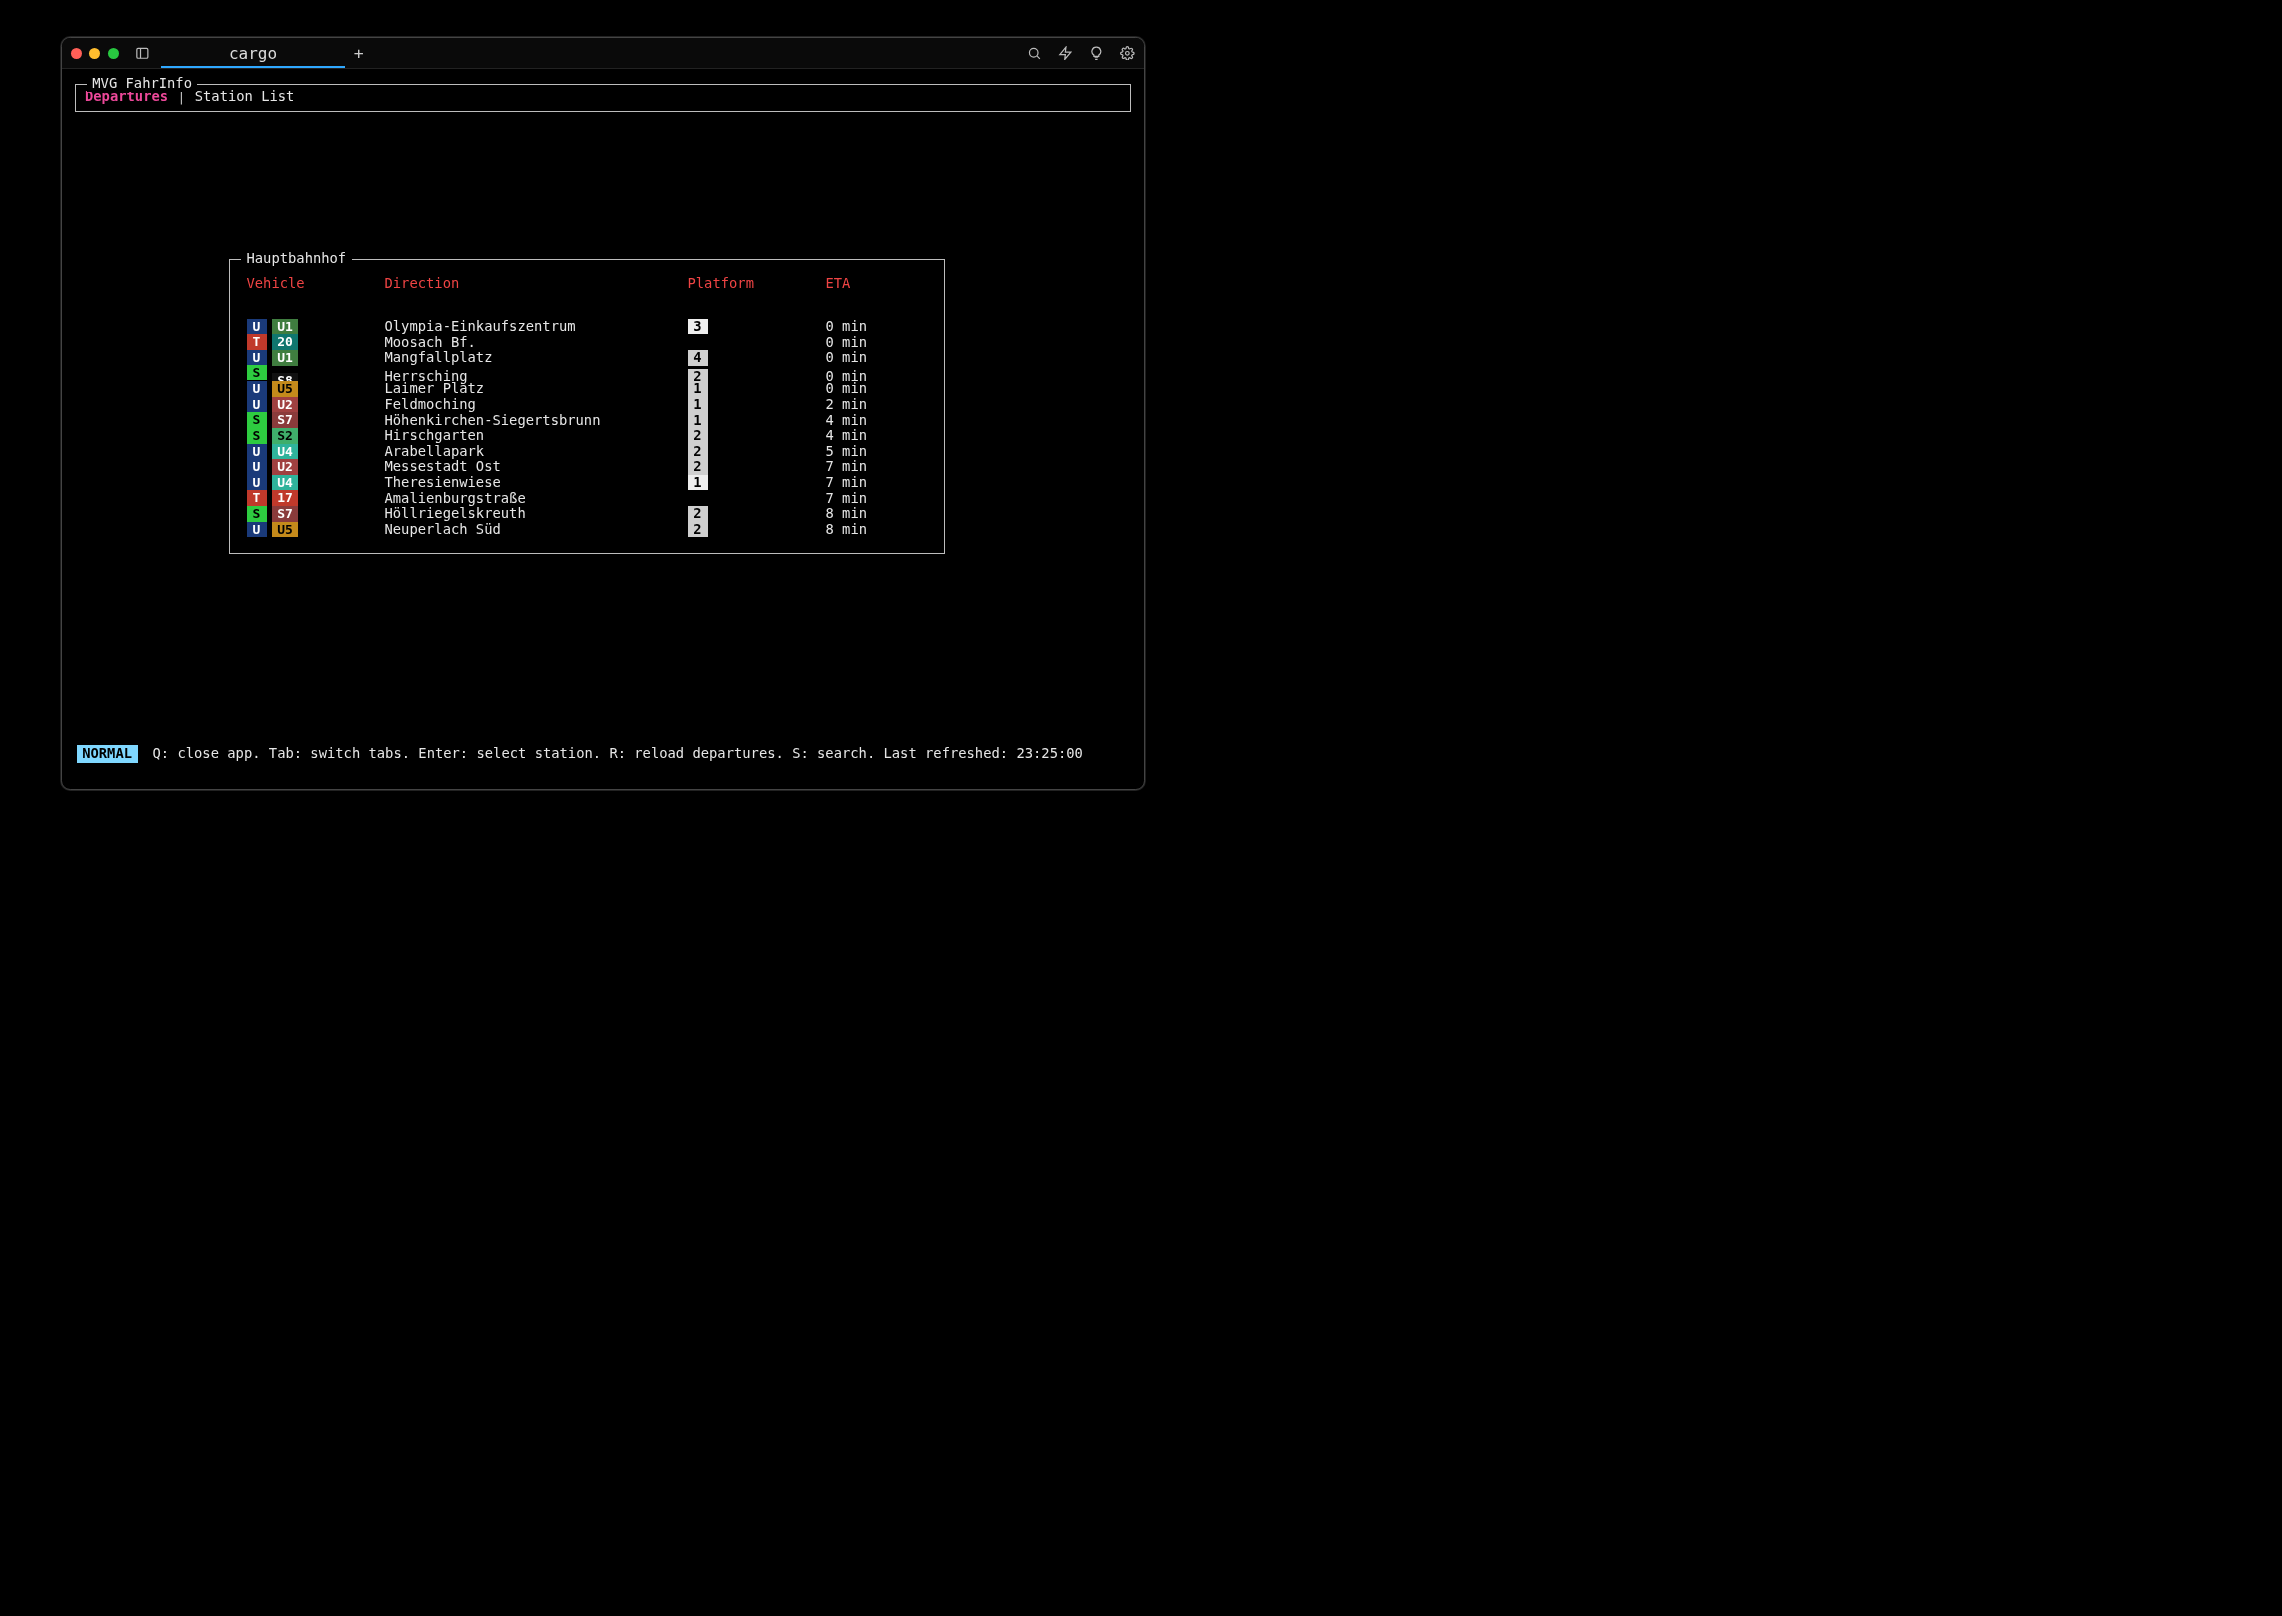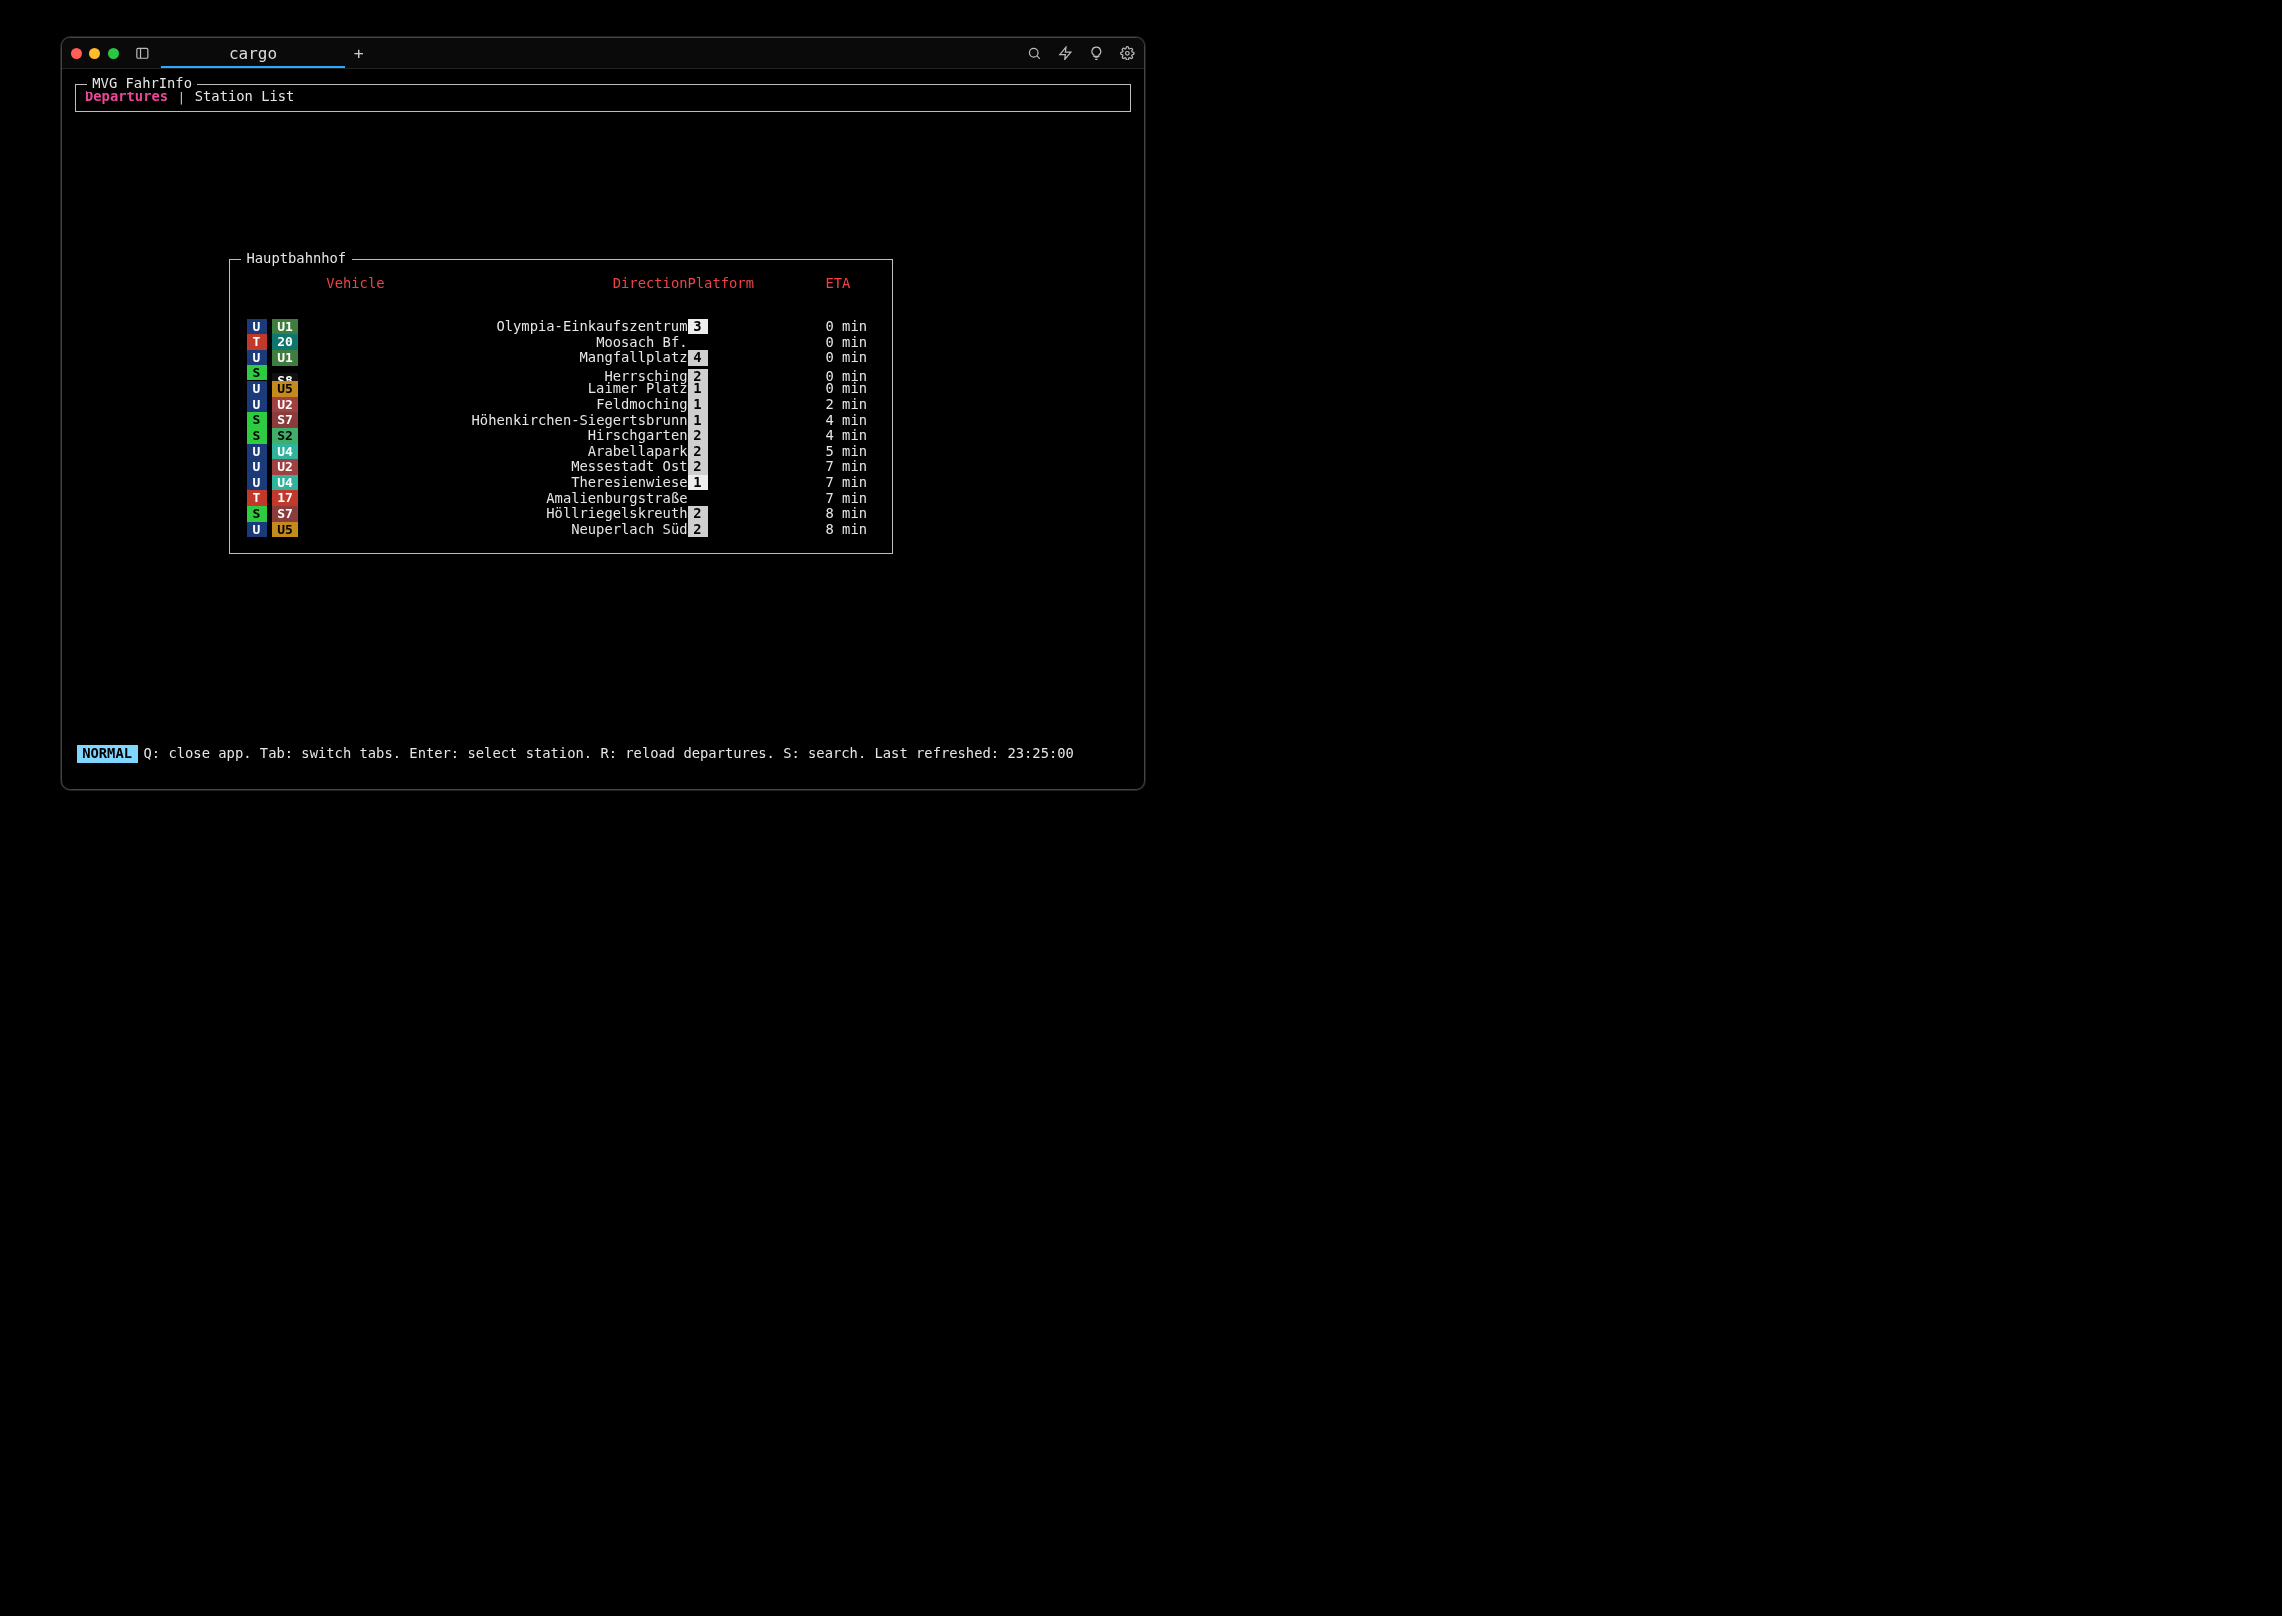--- a/index.html
+++ b/index.html
@@ -134,23 +134,22 @@
   
   .dep-wrap {
     flex: 1;
     display: flex;
     align-items: flex-start;
     justify-content: flex-start;
   }
   .dep-box {
     margin-top: 147px;
     margin-left: 156px;
-    width: 664px;
+    width: 716px;
     padding: 9.2px 16.5px 16.5px 16.5px;
-    text-align: right;
   }
 
   .dep-header, .dep-row {
     display: grid;
     grid-template-columns: 138px 303px 138px 92px;
     align-items: center;
   }
   .dep-header {
     color: #ef4444;
     margin: 5.5px 0 26px 0;
@@ -190,21 +189,21 @@
   .platform-chip.shade { background: #cfcfcf; }
 
   
   .statusbar {
     margin-top: auto;
     padding: 5.5px 3.7px 7.3px 3.7px;
     color: #e6e6e6;
     white-space: pre;
     display: flex;
     align-items: center;
-    gap: 6px;
+    gap: 15px;
   }
   .mode-chip {
     background: #7fd7ff;
     color: #000;
     font-weight: 700;
     padding: 0 5.5px;
   }
 </style>
 </head>
 <body>

